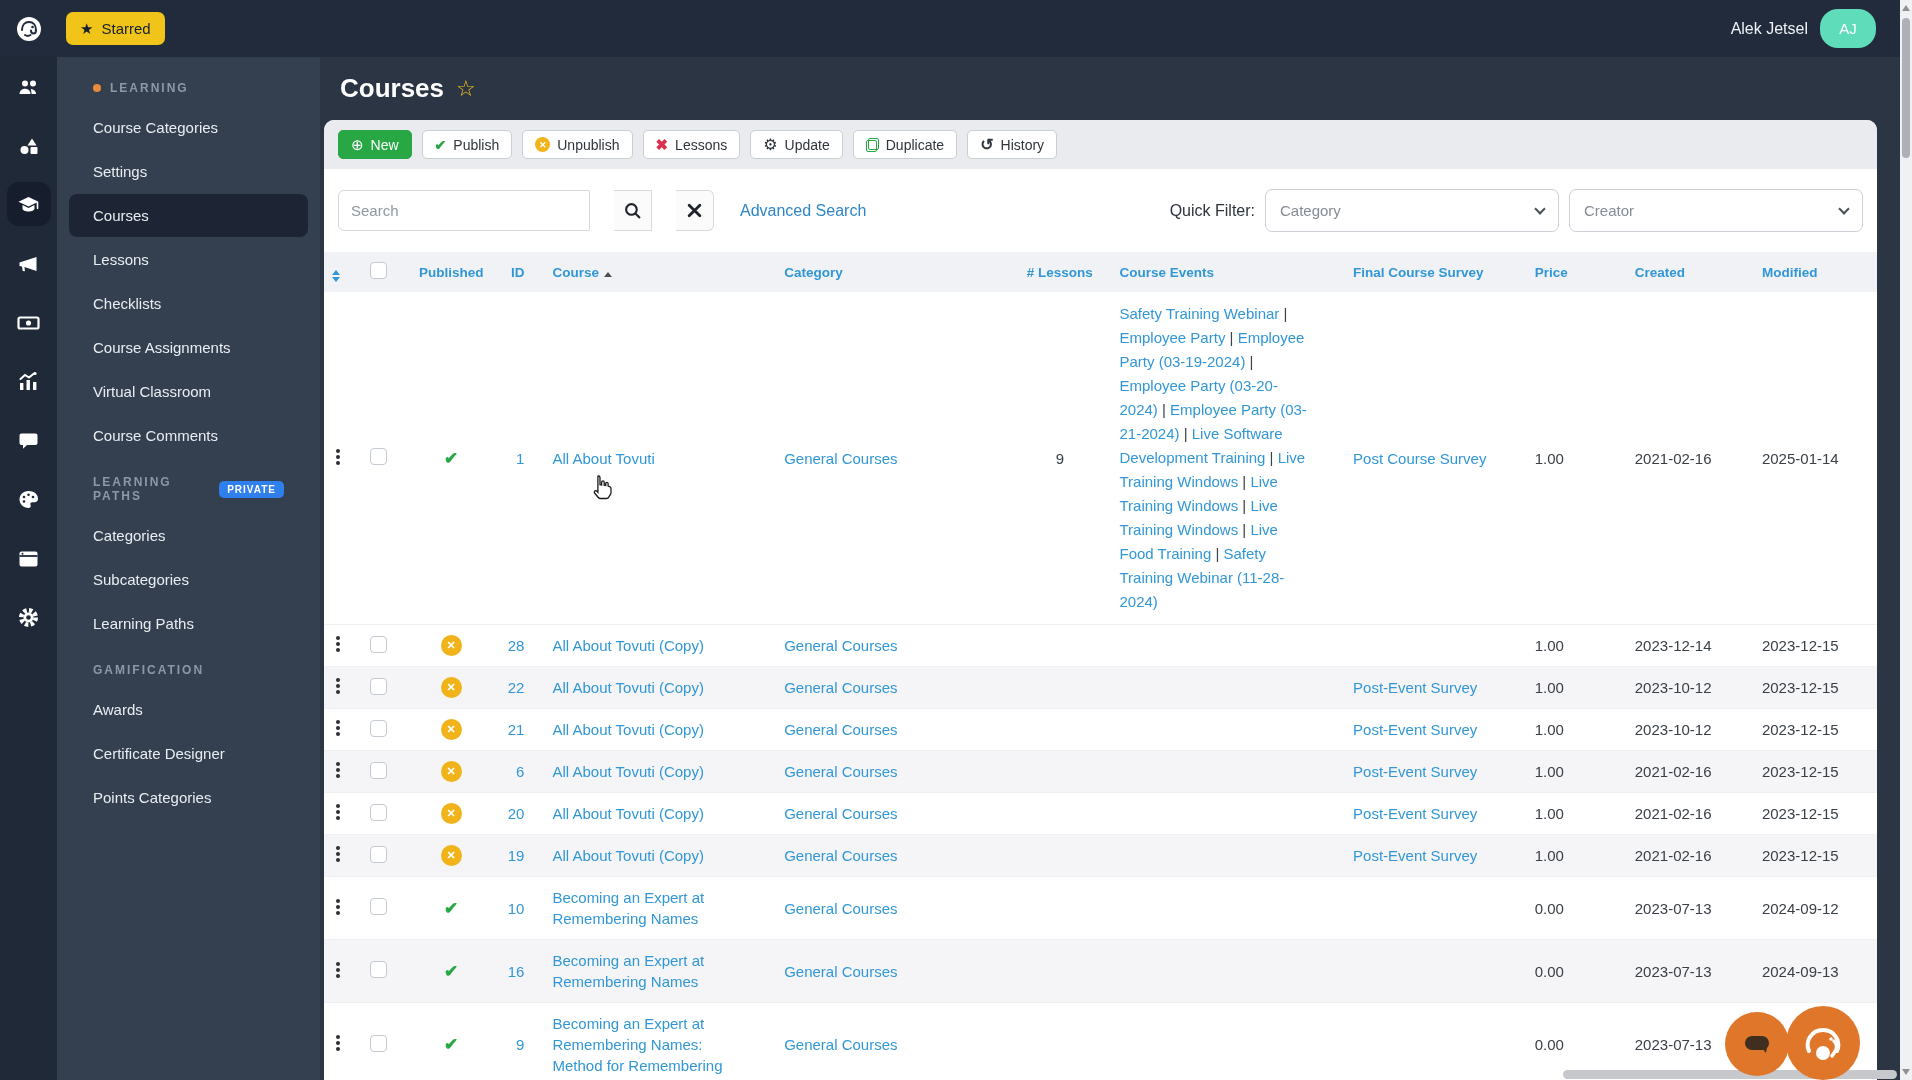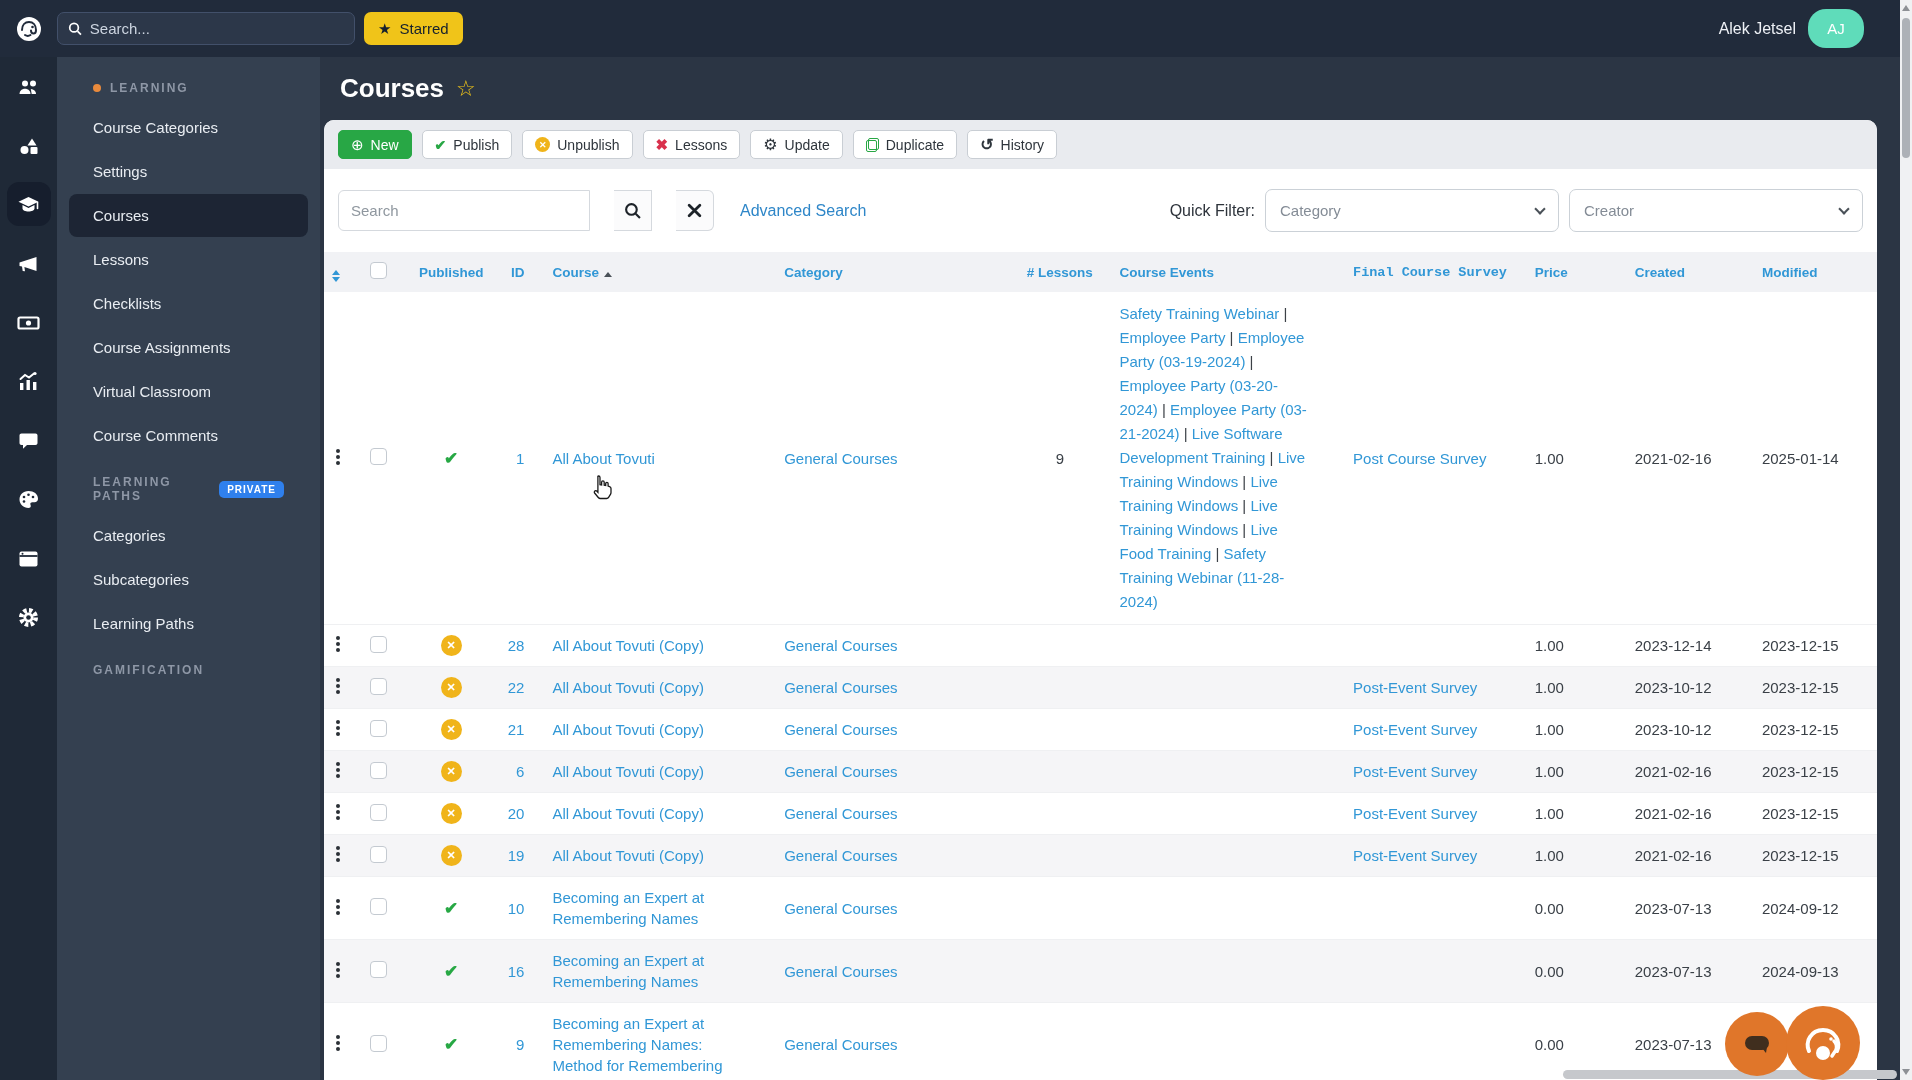--- a/index.html
+++ b/index.html
@@ -19,21 +19,21 @@
   .logo-box{ width:57px; display:flex; justify-content:center; }
   .search-dark{ width:298px; height:33px; background:#2c3749; border:1px solid #42506a;
     border-radius:7px; display:flex; align-items:center; padding:0 10px; gap:8px; }
   .search-dark input{ background:transparent; border:none; outline:none; color:#e8ecf2;
     font-size:15px; width:100%; font-family:inherit; }
   .search-dark input::placeholder{ color:#cdd5e0; }
   .starred-btn{ margin-left:9px; height:33px; background:var(--yellow); border:none;
     border-radius:7px; display:flex; align-items:center; gap:8px; padding:0 14px;
     font-size:15px; color:#15202e; font-family:inherit; cursor:pointer; }
   .starred-btn .star{ font-size:15px; color:#15202e; }
-  .topbar-right{ margin-left:auto; display:flex; align-items:center; gap:12px; padding-right:36px; }
+  .topbar-right{ margin-left:auto; display:flex; align-items:center; gap:12px; padding-right:24px; }
   .user-name{ color:#eef1f6; font-size:16px; }
   .avatar{ width:56px; height:39px; border-radius:18px; background:var(--teal);
     color:#fff; font-size:15px; display:flex; align-items:center; justify-content:center; }
 
   
   .rail{ position:absolute; left:0; top:57px; bottom:0; width:57px; background:var(--rail);
     display:flex; flex-direction:column; align-items:center; padding-top:7px; z-index:20; }
   .rail-item{ width:44px; height:44px; border-radius:12px; display:flex; align-items:center;
     justify-content:center; margin-bottom:15px; cursor:pointer; }
   .rail-item.active{ background:#161e2d; }
@@ -154,27 +154,20 @@
 
 <header class="topbar">
   <div class="logo-box">
     <svg width="30" height="30" viewBox="0 0 30 30">
       <circle cx="15" cy="15" r="12" fill="#ffffff"></circle>
       <path d="M8 16c0-5 3-8 7-8s7 3 7 8c0 2-1 3.5-2.5 3.5S17 18 17 16.5" fill="none" stroke="#212b3b" stroke-width="2" stroke-linecap="round"></path>
       <circle cx="18.5" cy="13" r="1.3" fill="#212b3b"></circle>
       <path d="M11 21c1.5 1 4 1 5.5 0" fill="none" stroke="#212b3b" stroke-width="2" stroke-linecap="round"></path>
     </svg>
   </div>
-  <div class="search-dark">
-    <svg width="15" height="15" viewBox="0 0 16 16">
-      <circle cx="7" cy="7" r="5" fill="none" stroke="#fff" stroke-width="2"></circle>
-      <line x1="11" y1="11" x2="15" y2="15" stroke="#fff" stroke-width="2"></line>
-    </svg>
-    <input placeholder="Search..." style="">
-  </div>
   <button class="starred-btn">
     <span class="star">★</span>
     <span>Starred</span>
   </button>
   <div class="topbar-right">
     <span class="user-name">Alek Jetsel</span>
     <div class="avatar">AJ</div>
   </div>
 </header>
 
@@ -280,20 +273,25 @@
         <ul>
           <li class="">Categories</li>
           <li class="">Subcategories</li>
           <li class="">Learning Paths</li>
         </ul>
       </div>
       <div class="side-section">
         <h3>
           <span>GAMIFICATION</span>
         </h3>
+        <ul>
+          <li class="">Awards</li>
+          <li class="">Certificate Designer</li>
+          <li class="">Points Categories</li>
+        </ul>
       </div>
     </div>
 </nav>
 
 <main class="main">
   <div class="page-title-row">
     <h1 class="page-title">Courses</h1>
     <span class="title-star">☆</span>
   </div>
 
@@ -381,21 +379,21 @@
               </span></th>
           <th><span class="checkbox"></span></th>
           <th class="center">Published</th>
           <th class="right">ID</th>
           <th style="padding-left:20px;">
             <span>Course</span><span class="asc"></span>
           </th>
           <th style="padding-left:12px;">Category</th>
           <th class="center"># Lessons</th>
           <th style="padding-left:18px;">Course Events</th>
-          <th style="padding-left:16px;font-family:Liberation Mono, monospace;">Final Course Survey</th>
+          <th style="padding-left:16px;">Final Course Survey</th>
           <th>Price</th>
           <th>Created</th>
           <th>Modified</th>
         </tr>
       </thead>
       <tbody>
           <tr>
             <td><span class="kebab"></span></td>
             <td><span class="checkbox"></span></td>
             <td class="center"><span class="pub-check">✔</span></td>

